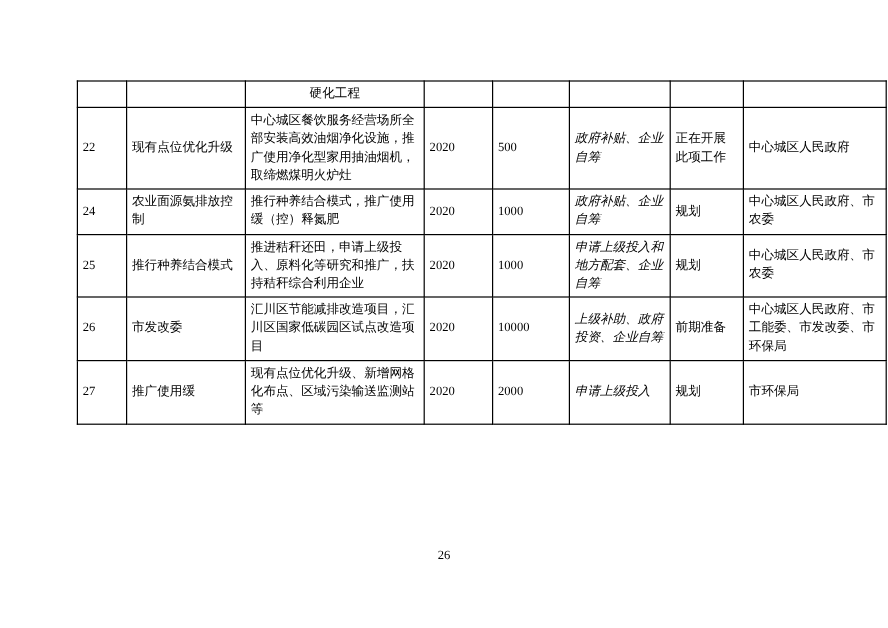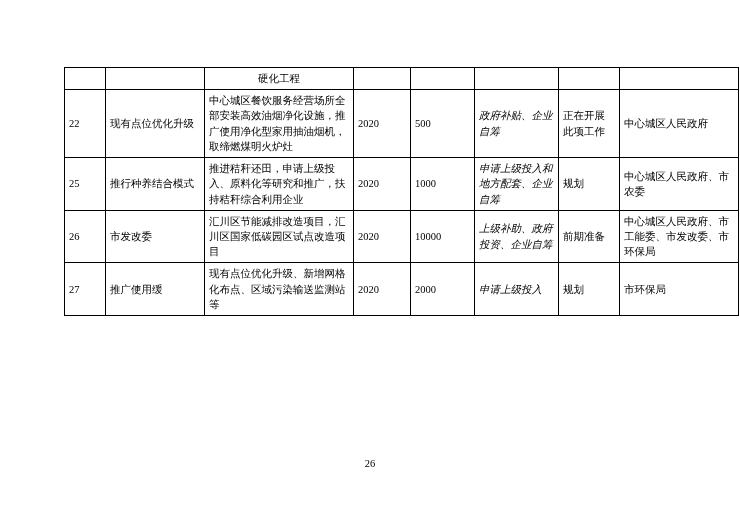--- a/index.html
+++ b/index.html
@@ -88,20 +88,30 @@
           <td class="c-name">现有点位优化升级</td>
           <td class="c-desc">中心城区餐饮服务经营场所全部安装高效油烟净化设施，推广使用净化型家用抽油烟机，取缔燃煤明火炉灶</td>
           <td class="c-year">2020</td>
           <td class="c-money">500</td>
           <td class="c-fund">政府补贴、企业自筹</td>
           <td class="c-prog">正在开展此项工作</td>
           <td class="c-dept">中心城区人民政府</td>
         </tr>
 
 
+        <tr>
+          <td class="c-num">24</td>
+          <td class="c-name">农业面源氨排放控制</td>
+          <td class="c-desc">推行种养结合模式，推广使用缓（控）释氮肥</td>
+          <td class="c-year">2020</td>
+          <td class="c-money">1000</td>
+          <td class="c-fund">政府补贴、企业自筹</td>
+          <td class="c-prog">规划</td>
+          <td class="c-dept">中心城区人民政府、市农委</td>
+        </tr>
 
         <tr>
           <td class="c-num">25</td>
           <td class="c-name">推行种养结合模式</td>
           <td class="c-desc">推进秸秆还田，申请上级投入、原料化等研究和推广，扶持秸秆综合利用企业</td>
           <td class="c-year">2020</td>
           <td class="c-money">1000</td>
           <td class="c-fund">申请上级投入和地方配套、企业自筹</td>
           <td class="c-prog">规划</td>
           <td class="c-dept">中心城区人民政府、市农委</td>

